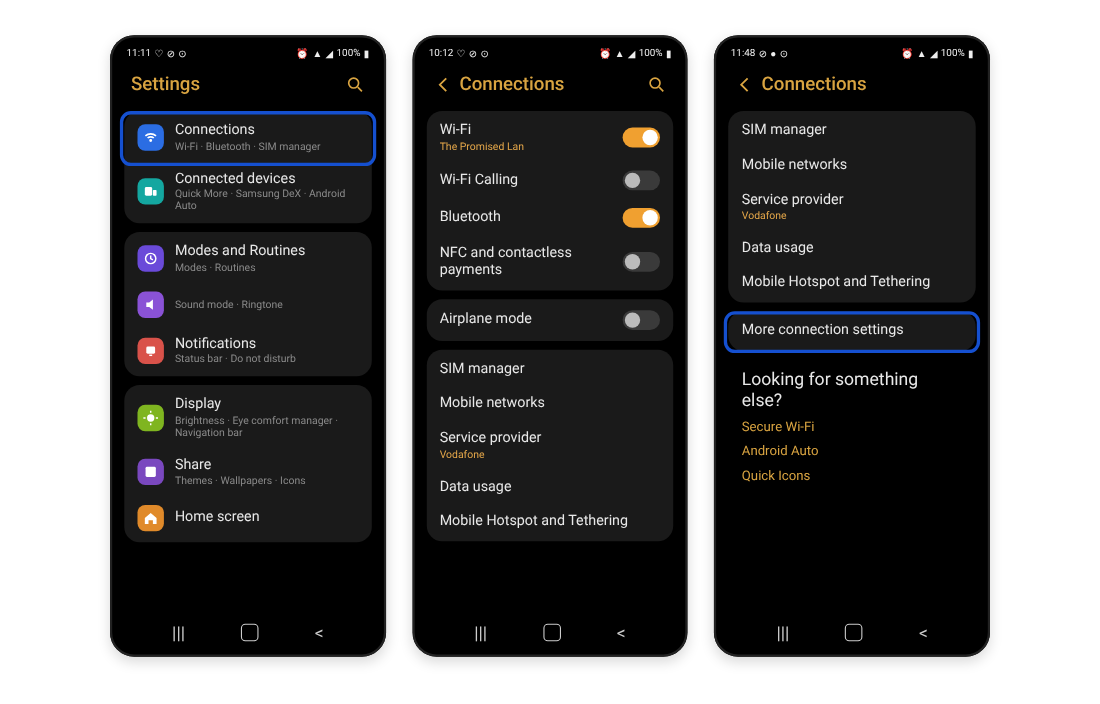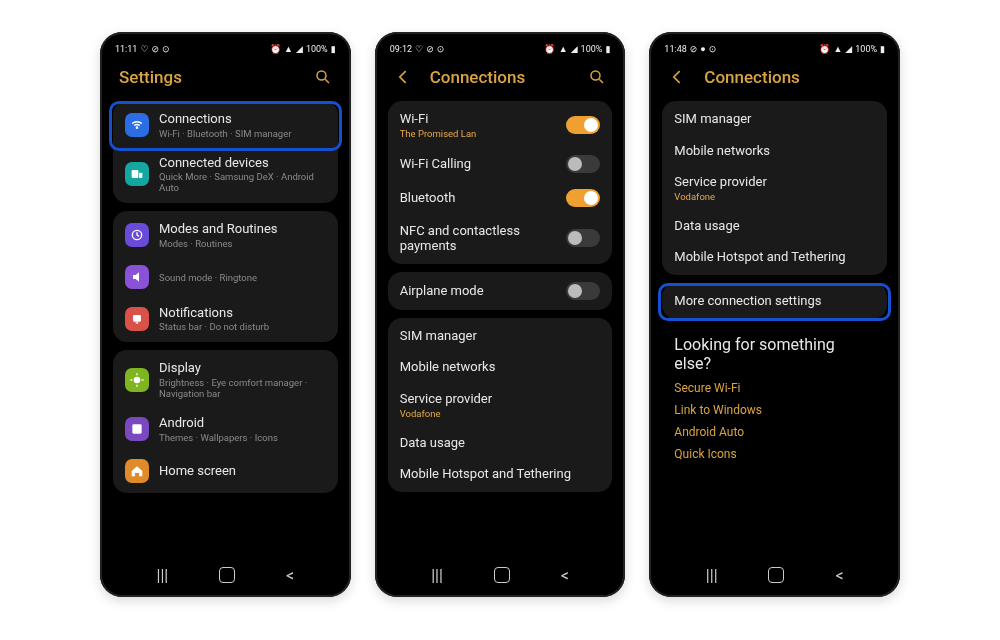--- a/index.html
+++ b/index.html
@@ -53,21 +53,21 @@
     align-items:center;
     padding:2px 10px 0 10px;
     color:#eee;
     font-size:9px;
   }
   .statusbar .left, .statusbar .right{display:flex;align-items:center;gap:3px}
   .header{
     display:flex;
     align-items:center;
     padding:8px 14px 10px 14px;
-    gap:16px;
+    gap:4px;
   }
   .header .back{width:20px}
   .header .title{
     color:var(--accent);
     font-size:17px;
     font-weight:500;
     flex:1;
   }
   .header .search{width:18px;height:18px}
   .content{flex:1;overflow:hidden;padding:0 6px}
@@ -233,21 +233,21 @@
               <div class="sub">Brightness · Eye comfort manager · Navigation bar</div>
             </div>
           </div>
           <div class="item">
             <div class="icon" style="background:#7a48bf">
               <svg viewBox="0 0 24 24" width="16" height="16">
                 <rect x="5" y="5" width="14" height="14" rx="2" fill="#fff"></rect>
               </svg>
             </div>
             <div class="texts">
-              <div class="lbl">Android</div>
+              <div class="lbl">Share</div>
               <div class="sub">Themes · Wallpapers · Icons</div>
             </div>
           </div>
           <div class="item">
             <div class="icon" style="background:#e08a2a">
               <svg viewBox="0 0 24 24" width="16" height="16">
                 <path d="M4 12l8-7 8 7v8h-5v-5h-6v5H4z" fill="#fff"></path>
               </svg>
             </div>
             <div class="texts">
@@ -262,21 +262,21 @@
       <span>&lt;</span>
     </div>
   </div>
 <div class="hl" style="left: 9px; top: 69px; width: 226.672px; height: 43.5938px;"></div>
   </div>
 
 <div class="phone">
   <div class="screen">
     <div class="statusbar">
       <div class="left">
-          <span>09:12</span>
+          <span>10:12</span>
           <span>♡</span>
           <span>⊘</span>
           <span>⊙</span>
         </div>
       <div class="right">
           <span>⏰</span>
           <span>▲</span>
           <span>◢</span>
           <span>100%</span>
           <span>▮</span>
@@ -429,21 +429,20 @@
         </div>
         <div class="group">
           <div class="item">
             <div class="texts">
               <div class="lbl">More connection settings</div>
             </div>
           </div>
         </div>
         <div class="looking">Looking for something else?</div>
         <div class="link">Secure Wi-Fi</div>
-        <div class="link">Link to Windows</div>
         <div class="link">Android Auto</div>
         <div class="link">Quick Icons</div>
       </div>
     <div class="navbar">
       <span>|||</span>
       <span style="border:1.5px solid #ccc;border-radius:4px;width:14px;height:14px;display:inline-block"></span>
       <span>&lt;</span>
     </div>
   </div>
 <div class="hl" style="left: 9px; top: 250.969px; width: 226.672px; height: 31.5938px;"></div>

